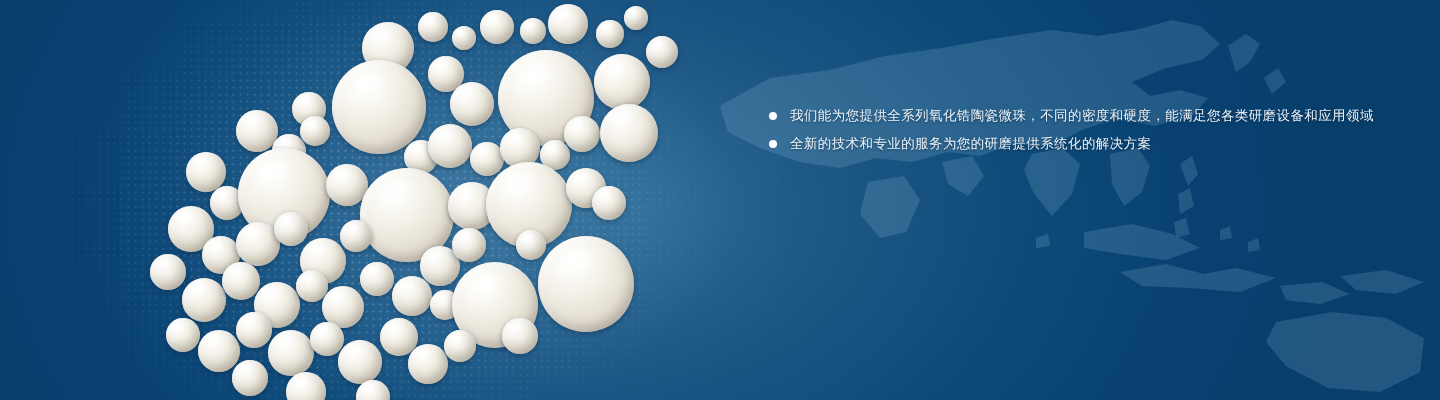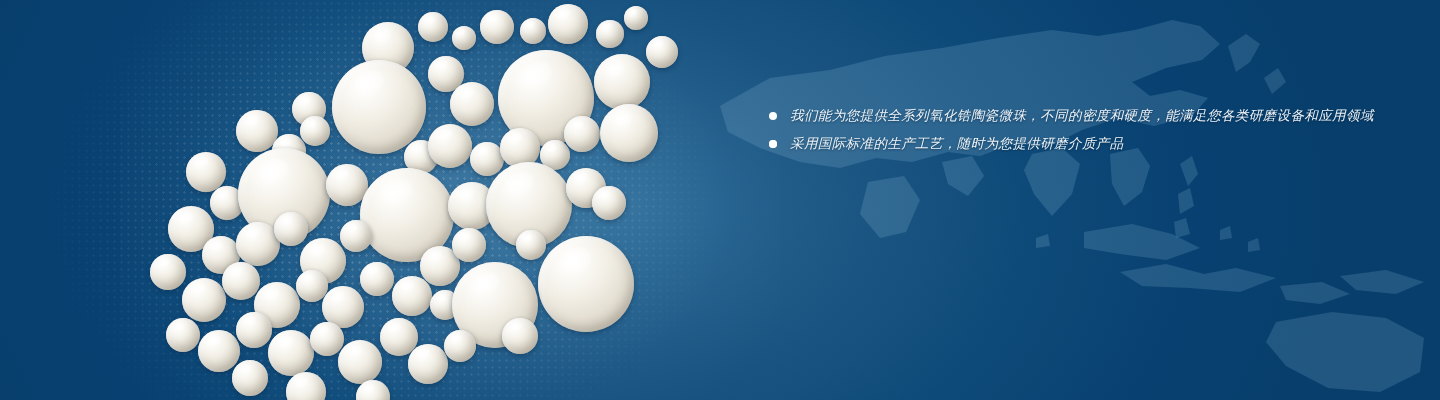--- a/index.html
+++ b/index.html
@@ -139,21 +139,20 @@
   }
   .bullet {
     position: relative;
     padding-left: 25px;
     color: #eef4f9;
     font-size: 13.5px;
     line-height: 24px;
     letter-spacing: 0.4px;
     margin-bottom: 4px;
     text-shadow: 0 1px 2px rgba(2,24,46,0.5);
-    font-style: italic;
   }
   .bullet .dot {
     position: absolute;
     left: 4px;
     top: 8px;
     width: 8px;
     height: 8px;
     border-radius: 50%;
     background: #ffffff;
   }
@@ -289,21 +288,18 @@
 
   <div class="content">
 
     <ul class="bullets">
       <li class="bullet">
         <span class="dot"></span>
         <span>我们能为您提供全系列氧化锆陶瓷微珠，不同的密度和硬度，能满足您各类研磨设备和应用领域</span>
       </li>
       <li class="bullet">
         <span class="dot"></span>
-      </li>
-      <li class="bullet">
-        <span class="dot"></span>
-        <span>采用国际标准的生产工艺，随时为您提供研磨介质产品</span>
+        <span>全新的技术和专业的服务为您的研磨提供系统化的解决方案</span>
       </li>
     </ul>
   </div>
 
 </div>
 
 </body></html>

